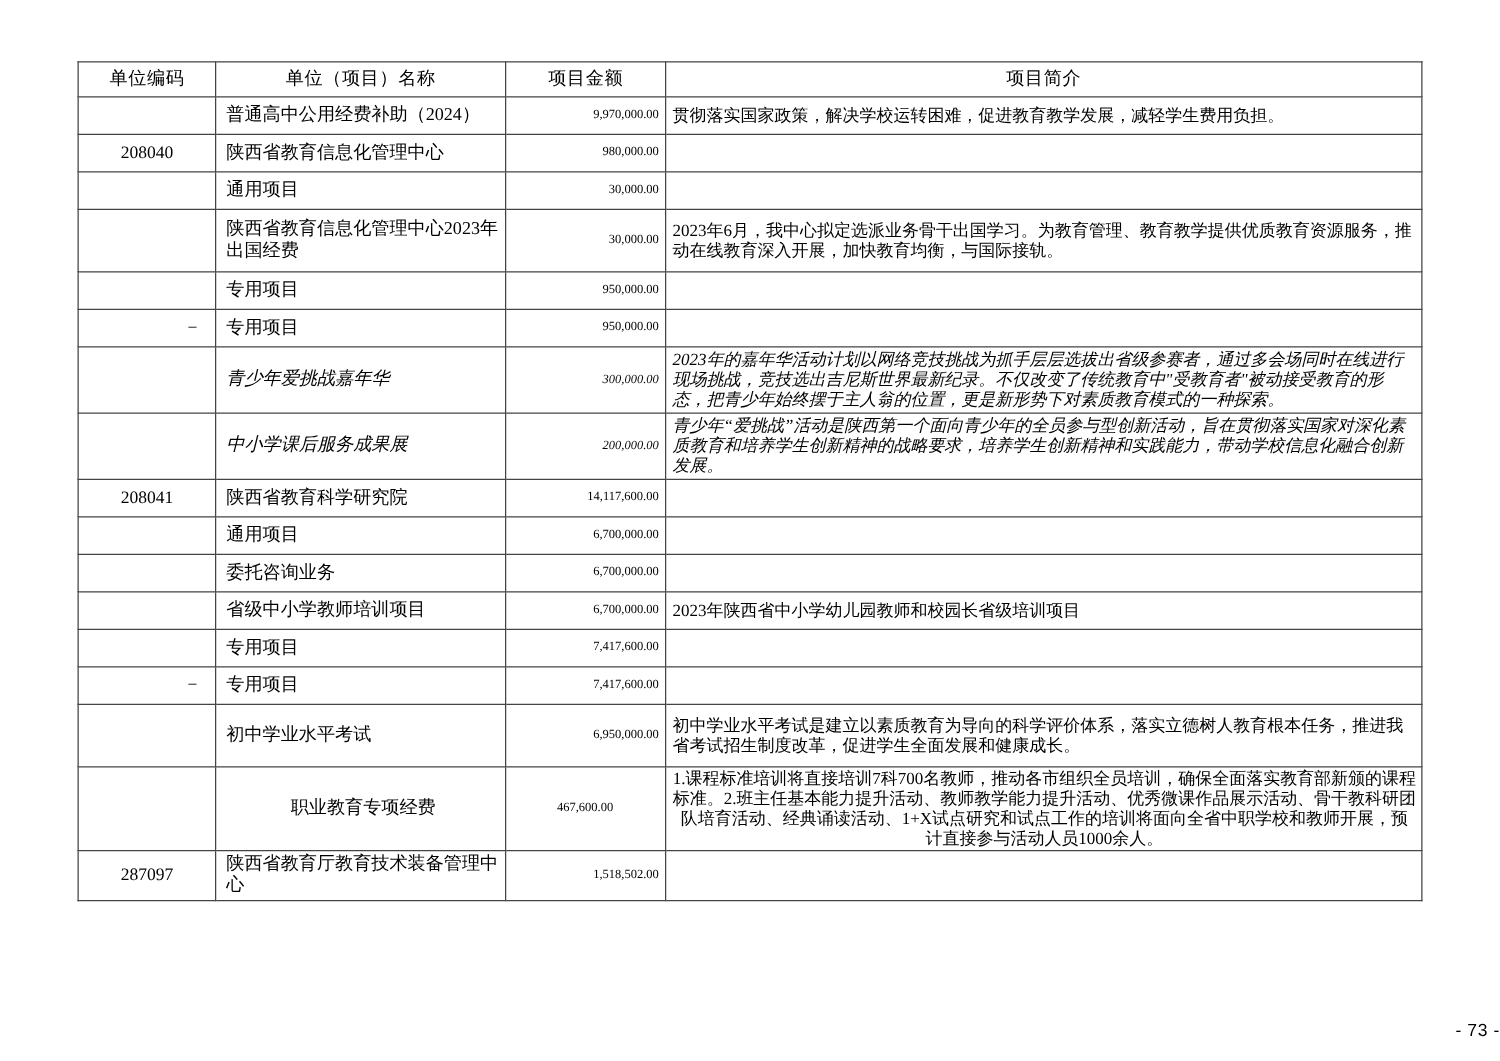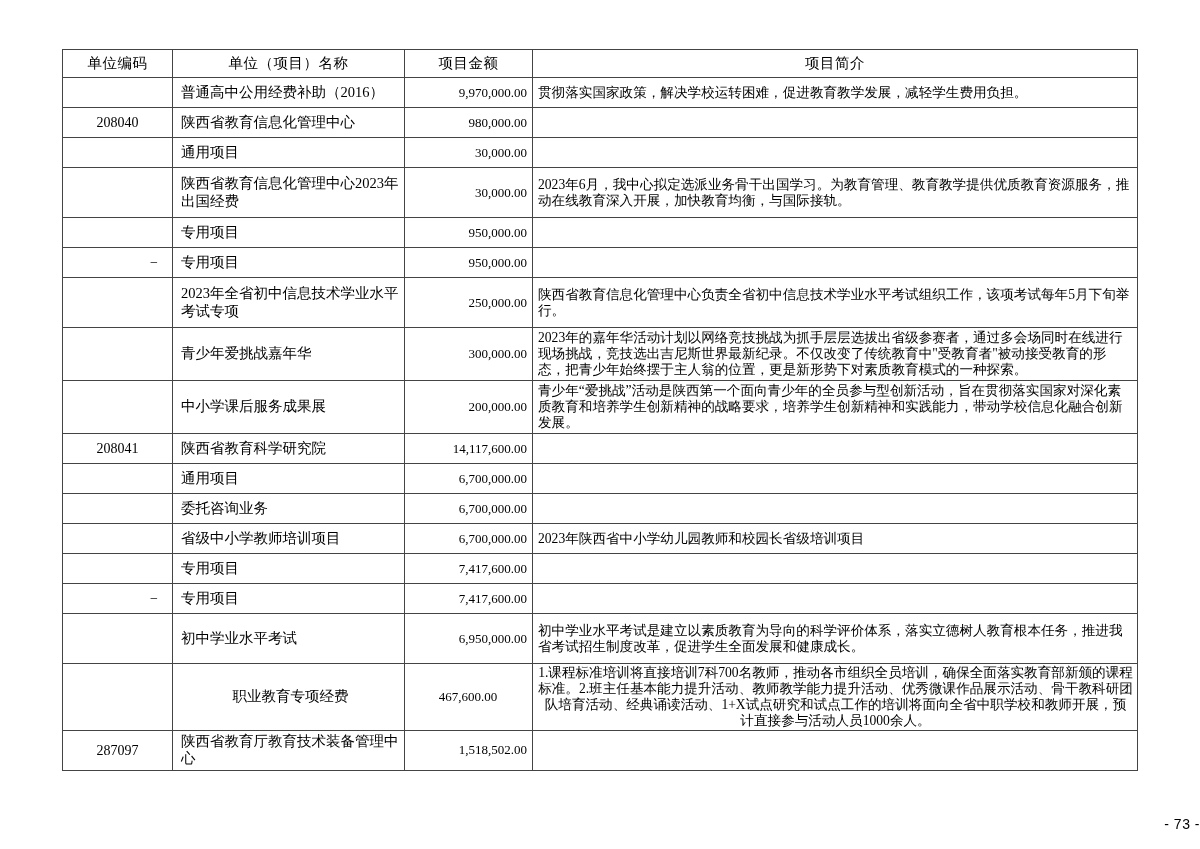--- a/index.html
+++ b/index.html
@@ -69,34 +69,34 @@
   }
 
   td.name {
     text-align: left;
     padding: 2px 4px 2px 8px;
   }
 
   td.amount {
     text-align: right;
     padding: 0 5px 0 4px;
-    font-size: 13px;
+    font-size: 10px;
     white-space: nowrap;
   }
 
   td.desc {
     text-align: left;
     padding: 1px 4px 1px 5px;
     font-size: 13.6px;
     line-height: 1.17;
   }
 
   tr.r1 td { height: 25px; }
   tr.r2 td { height: 45px; }
-  tr.r3 td { height: 48px; }
+  tr.r3 td { height: 48px; font-style: italic; }
   tr.r4 td { height: 60px; text-align: center; }
 
   .page-number {
     position: absolute;
     left: 0;
     top: 816px;
     width: 1200px;
     text-align: right;
     font-family: "Liberation Sans", sans-serif;
     font-size: 14px;
@@ -120,21 +120,21 @@
       <tr>
         <th>单位编码</th>
         <th>单位（项目）名称</th>
         <th>项目金额</th>
         <th>项目简介</th>
       </tr>
     </thead>
     <tbody id="table-body">
         <tr class="r1">
           <td class="code"></td>
-          <td class="name">普通高中公用经费补助（2016）</td>
+          <td class="name">普通高中公用经费补助（2024）</td>
           <td class="amount">9,970,000.00</td>
           <td class="desc">贯彻落实国家政策，解决学校运转困难，促进教育教学发展，减轻学生费用负担。</td>
         </tr>
         <tr class="r1">
           <td class="code">208040</td>
           <td class="name">陕西省教育信息化管理中心</td>
           <td class="amount">980,000.00</td>
           <td class="desc"></td>
         </tr>
         <tr class="r1">
@@ -154,26 +154,20 @@
           <td class="name">专用项目</td>
           <td class="amount">950,000.00</td>
           <td class="desc"></td>
         </tr>
         <tr class="r1">
           <td class="code dash">−</td>
           <td class="name">专用项目</td>
           <td class="amount">950,000.00</td>
           <td class="desc"></td>
         </tr>
-        <tr class="r2">
-          <td class="code"></td>
-          <td class="name">2023年全省初中信息技术学业水平考试专项</td>
-          <td class="amount">250,000.00</td>
-          <td class="desc">陕西省教育信息化管理中心负责全省初中信息技术学业水平考试组织工作，该项考试每年5月下旬举行。</td>
-        </tr>
         <tr class="r3">
           <td class="code"></td>
           <td class="name">青少年爱挑战嘉年华</td>
           <td class="amount">300,000.00</td>
           <td class="desc">2023年的嘉年华活动计划以网络竞技挑战为抓手层层选拔出省级参赛者，通过多会场同时在线进行现场挑战，竞技选出吉尼斯世界最新纪录。不仅改变了传统教育中"受教育者"被动接受教育的形态，把青少年始终摆于主人翁的位置，更是新形势下对素质教育模式的一种探索。</td>
         </tr>
         <tr class="r3">
           <td class="code"></td>
           <td class="name">中小学课后服务成果展</td>
           <td class="amount">200,000.00</td>

